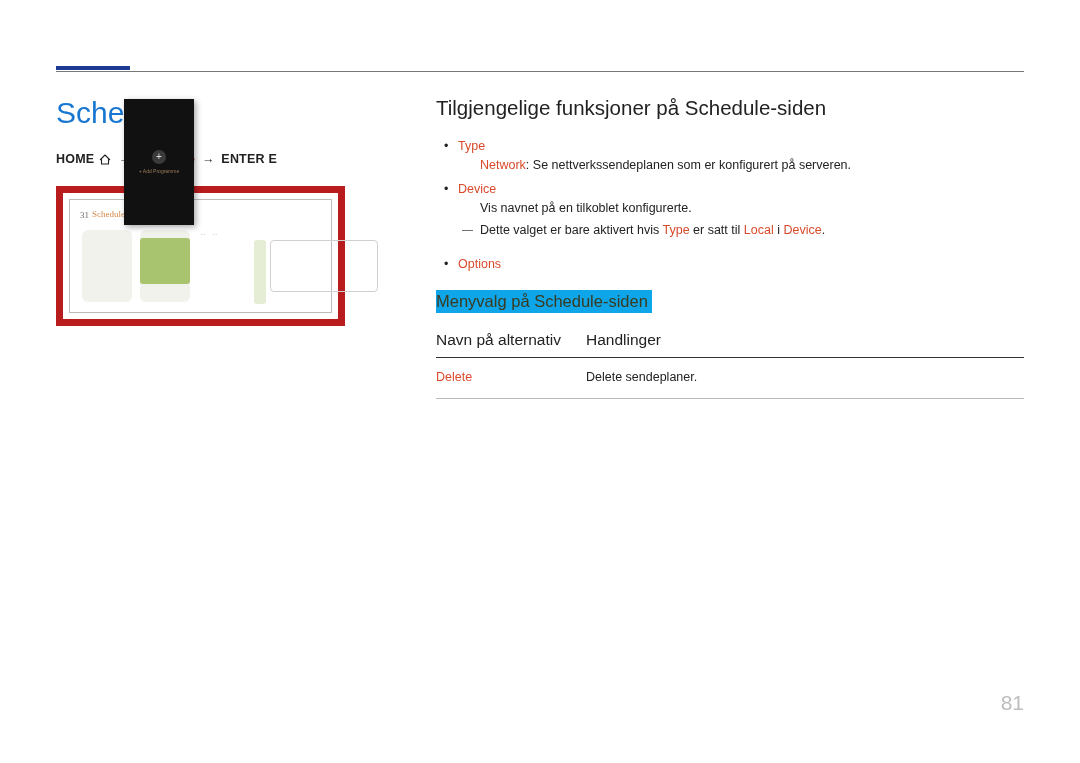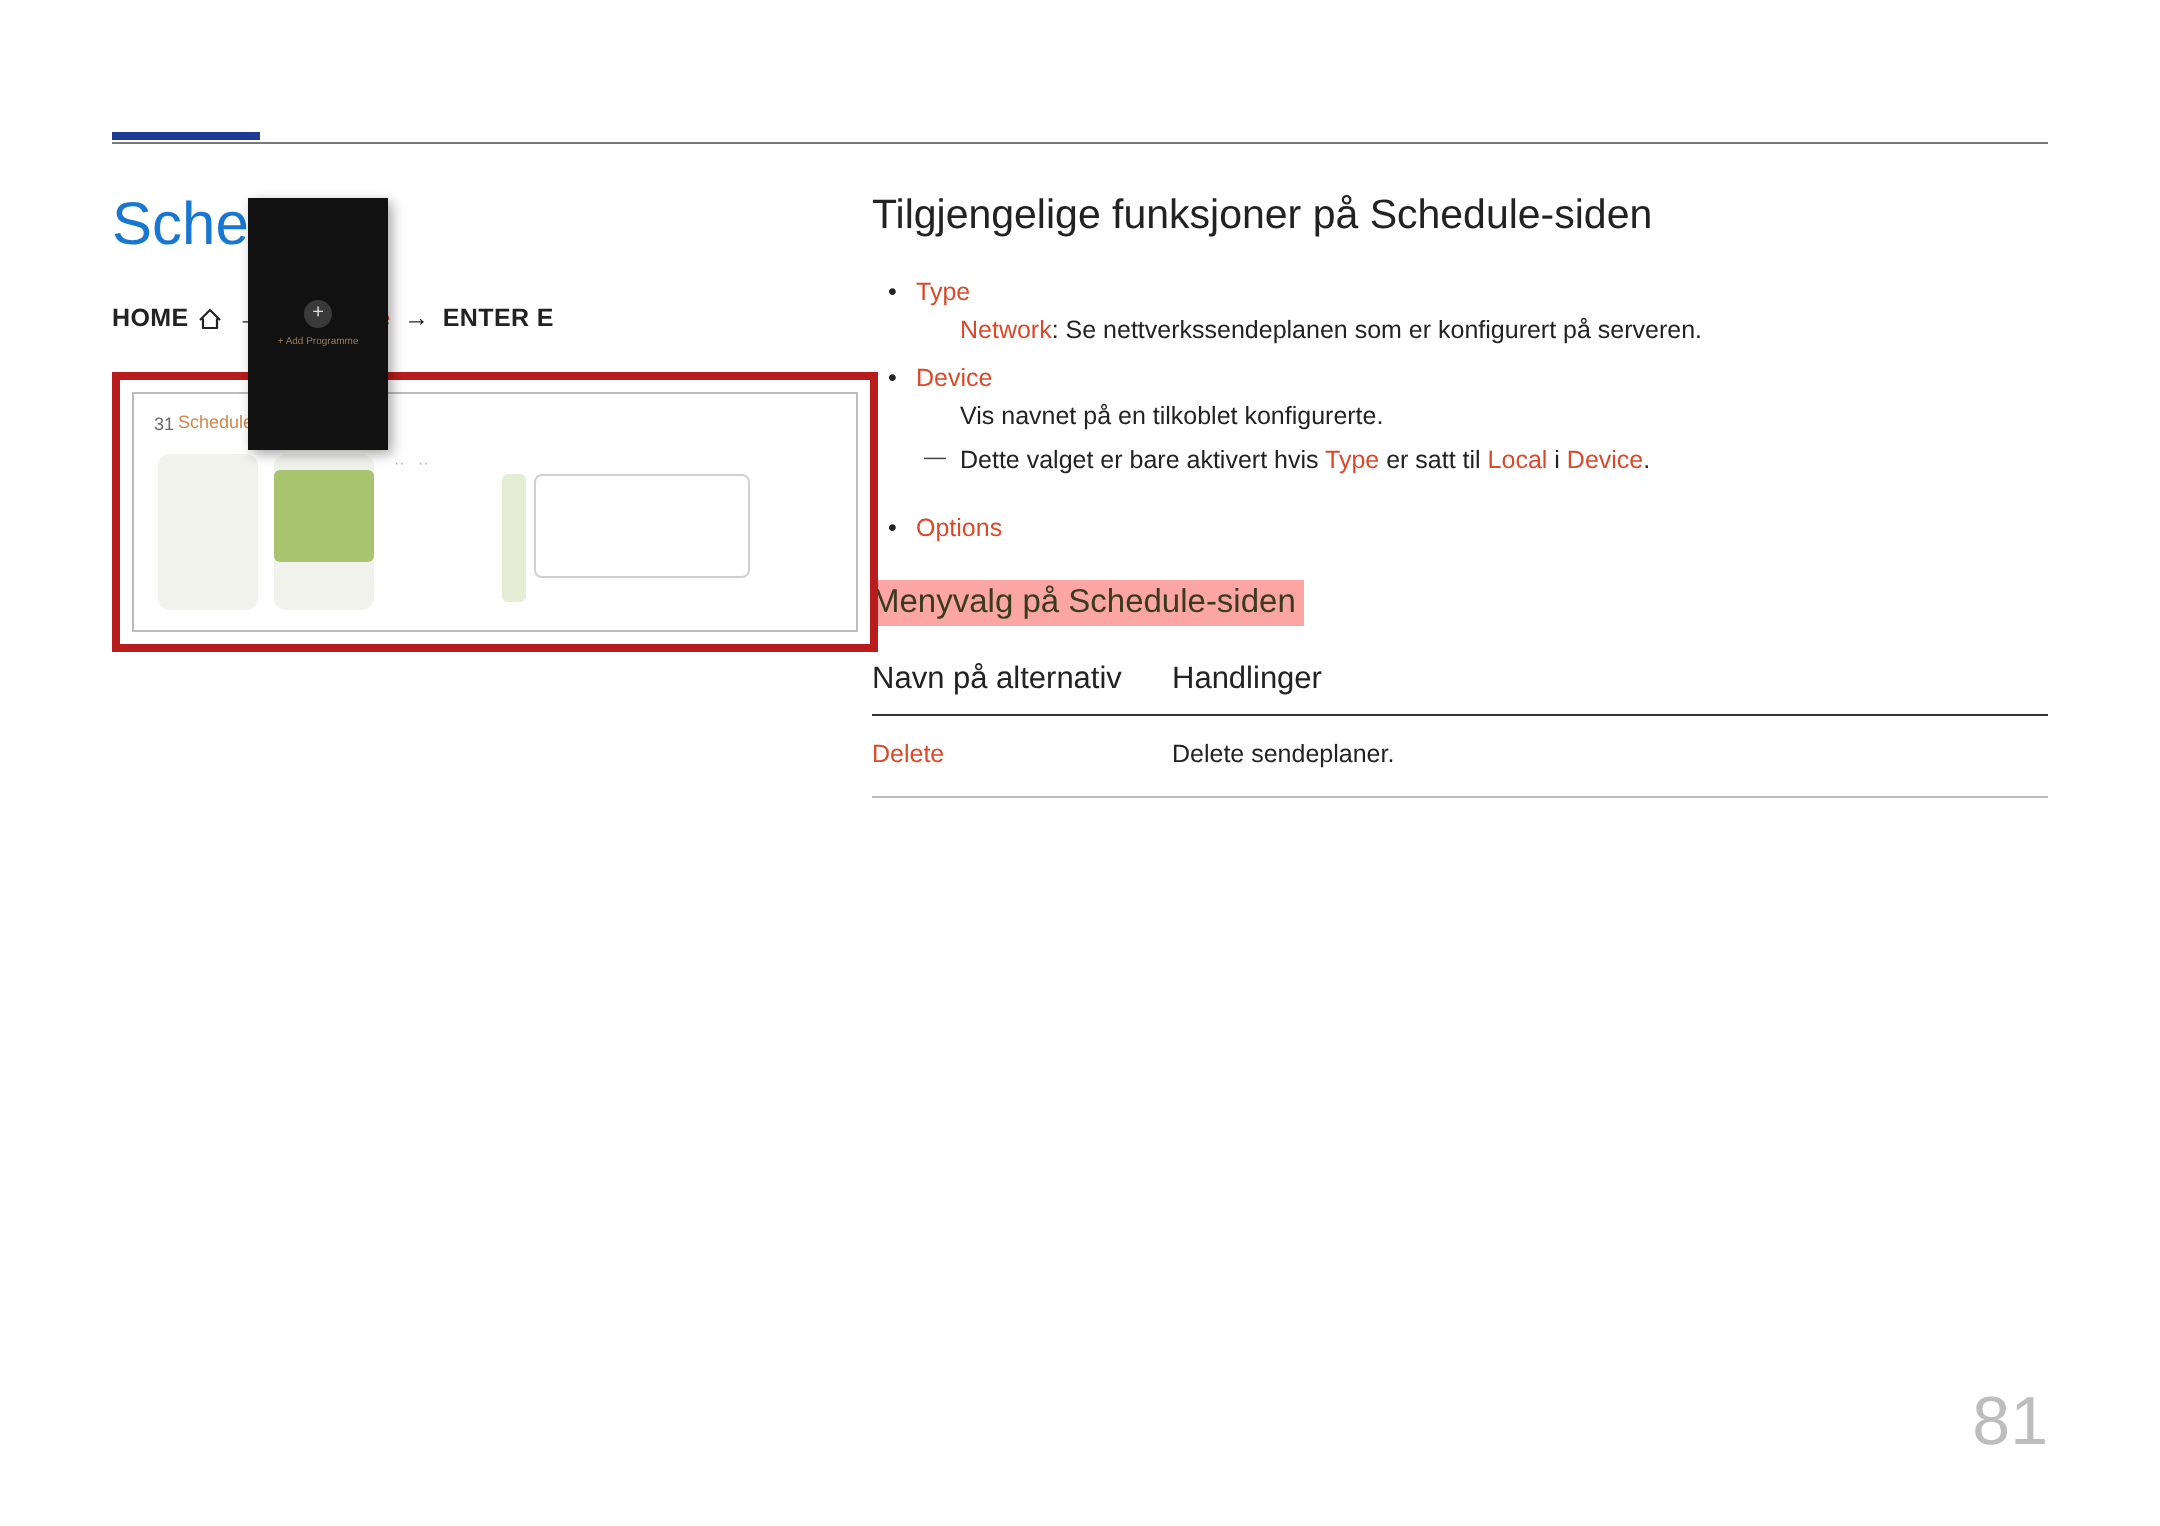--- a/index.html
+++ b/index.html
@@ -9,21 +9,21 @@
   .hr-top { position: absolute; left: 56px; right: 56px; top: 71px; height: 1px; background: #777; }
   .cols { display: flex; margin-top: 52px; }
   .left { width: 380px; padding-right: 28px; }
   .right { flex: 1; }
   .title-schedule { font-size: 30px; color: #1877d1; font-weight: 400; margin-bottom: 22px; }
   .breadcrumb { font-size: 12.5px; font-weight: 700; letter-spacing: 0.2px; }
   .breadcrumb .home-icon { display: inline-block; vertical-align: -2px; }
   .breadcrumb .arrow { font-weight: 400; margin: 0 3px; }
   .red { color: #d94a2b; }
   .tv-wrap { margin-top: 18px; width: 325px; }
-  .tv { position: relative; width: 383px; height: 140px; border: 4px solid #b91c1c; background: #fff; }
+  .tv { position: relative; width: 289px; height: 140px; border: 7px solid #b91c1c; background: #fff; font-family: Liberation Serif, serif; }
   .tv-inner { position: absolute; left: 6px; right: 6px; top: 6px; bottom: 6px; border: 1px solid #bdbdbd; }
   .tv-daynum { position: absolute; left: 10px; top: 10px; font-size: 9px; color: #6b6b6b; }
   .tv-daylabel { position: absolute; left: 22px; top: 9px; font-size: 9px; color: #d2884a; }
   .col-light { position: absolute; top: 30px; bottom: 10px; background: #f2f2ed; border-radius: 6px; }
   .col-light.a { left: 12px; width: 50px; }
   .col-light.b { left: 70px; width: 50px; }
   .green-block { position: absolute; left: 70px; top: 38px; width: 50px; height: 46px; background: #a9c46e; border-radius: 3px; }
   .green-slim { position: absolute; left: 184px; top: 40px; width: 12px; height: 64px; background: #e5eed4; border-radius: 3px; }
   .wide-box { position: absolute; left: 200px; top: 40px; width: 108px; height: 52px; border: 1px solid #d0d0d0; border-radius: 4px; }
   .dots { position: absolute; top: 30px; font-size: 8px; color: #b0b0b0; }
@@ -33,28 +33,28 @@
   .phone .plus { width: 14px; height: 14px; border-radius: 50%; background: #3a3a3a; color: #ddd; font-size: 10px; line-height: 14px; text-align: center; margin-bottom: 4px; }
   .phone .txt { font-size: 5px; color: #9a7b5a; }
   .section-title { font-size: 20.5px; color: #222; margin-bottom: 16px; }
   .para { font-size: 12.5px; line-height: 1.45; margin-bottom: 6px; }
   ul.bullets { list-style: none; margin-top: 2px; }
   ul.bullets > li { font-size: 12.5px; line-height: 1.6; padding-left: 22px; position: relative; margin-bottom: 4px; }
   ul.bullets > li::before { content: "•"; position: absolute; left: 8px; top: 0; color: #222; }
   ul.bullets .sub { padding-left: 22px; font-size: 12.5px; line-height: 1.55; }
   .dash-note { font-size: 12.5px; padding-left: 22px; position: relative; margin-top: 2px; margin-bottom: 14px; line-height: 1.5; }
   .dash-note::before { content: "―"; position: absolute; left: 4px; top: 0; font-size: 11px; color: #444; }
-  .subhead { font-size: 16.5px; color: #3a3a1f; background: #fca5a5; display: inline-block; padding: 2px 4px 2px 0; margin-top: 12px; margin-bottom: 10px; font-weight: 500; }
+  .subhead { font-size: 16.5px; color: #3a3a1f; background: #0ea5e9; display: inline-block; padding: 2px 4px 2px 0; margin-top: 12px; margin-bottom: 10px; font-weight: 500; }
   .tbl { width: 100%; border-collapse: collapse; margin-top: 2px; }
   .tbl th { text-align: left; font-weight: 400; font-size: 15.5px; padding: 6px 0 8px 0; }
   .tbl thead tr { border-bottom: 1.5px solid #333; }
   .tbl td { font-size: 12.5px; padding: 10px 4px 12px 0; vertical-align: top; line-height: 1.45; }
   .tbl tbody tr { border-bottom: 1px solid #bbb; }
   .tbl td.opt { color: #d94a2b; width: 150px; }
-  .page-num { position: absolute; right: 56px; bottom: 32px; font-size: 34px; color: #bdbdbd; font-weight: 300; margin-left: 16px; }
+  .page-num { position: absolute; right: 56px; bottom: 48px; font-size: 21px; color: #bdbdbd; font-weight: 300; margin-left: 16px; }
   .th-col1 { width: 150px; }
 </style>
 </head>
 <body>
 
 <div class="page">
   <div class="underline-mark"></div>
   <div class="hr-top"></div>
 
   <div class="cols">

